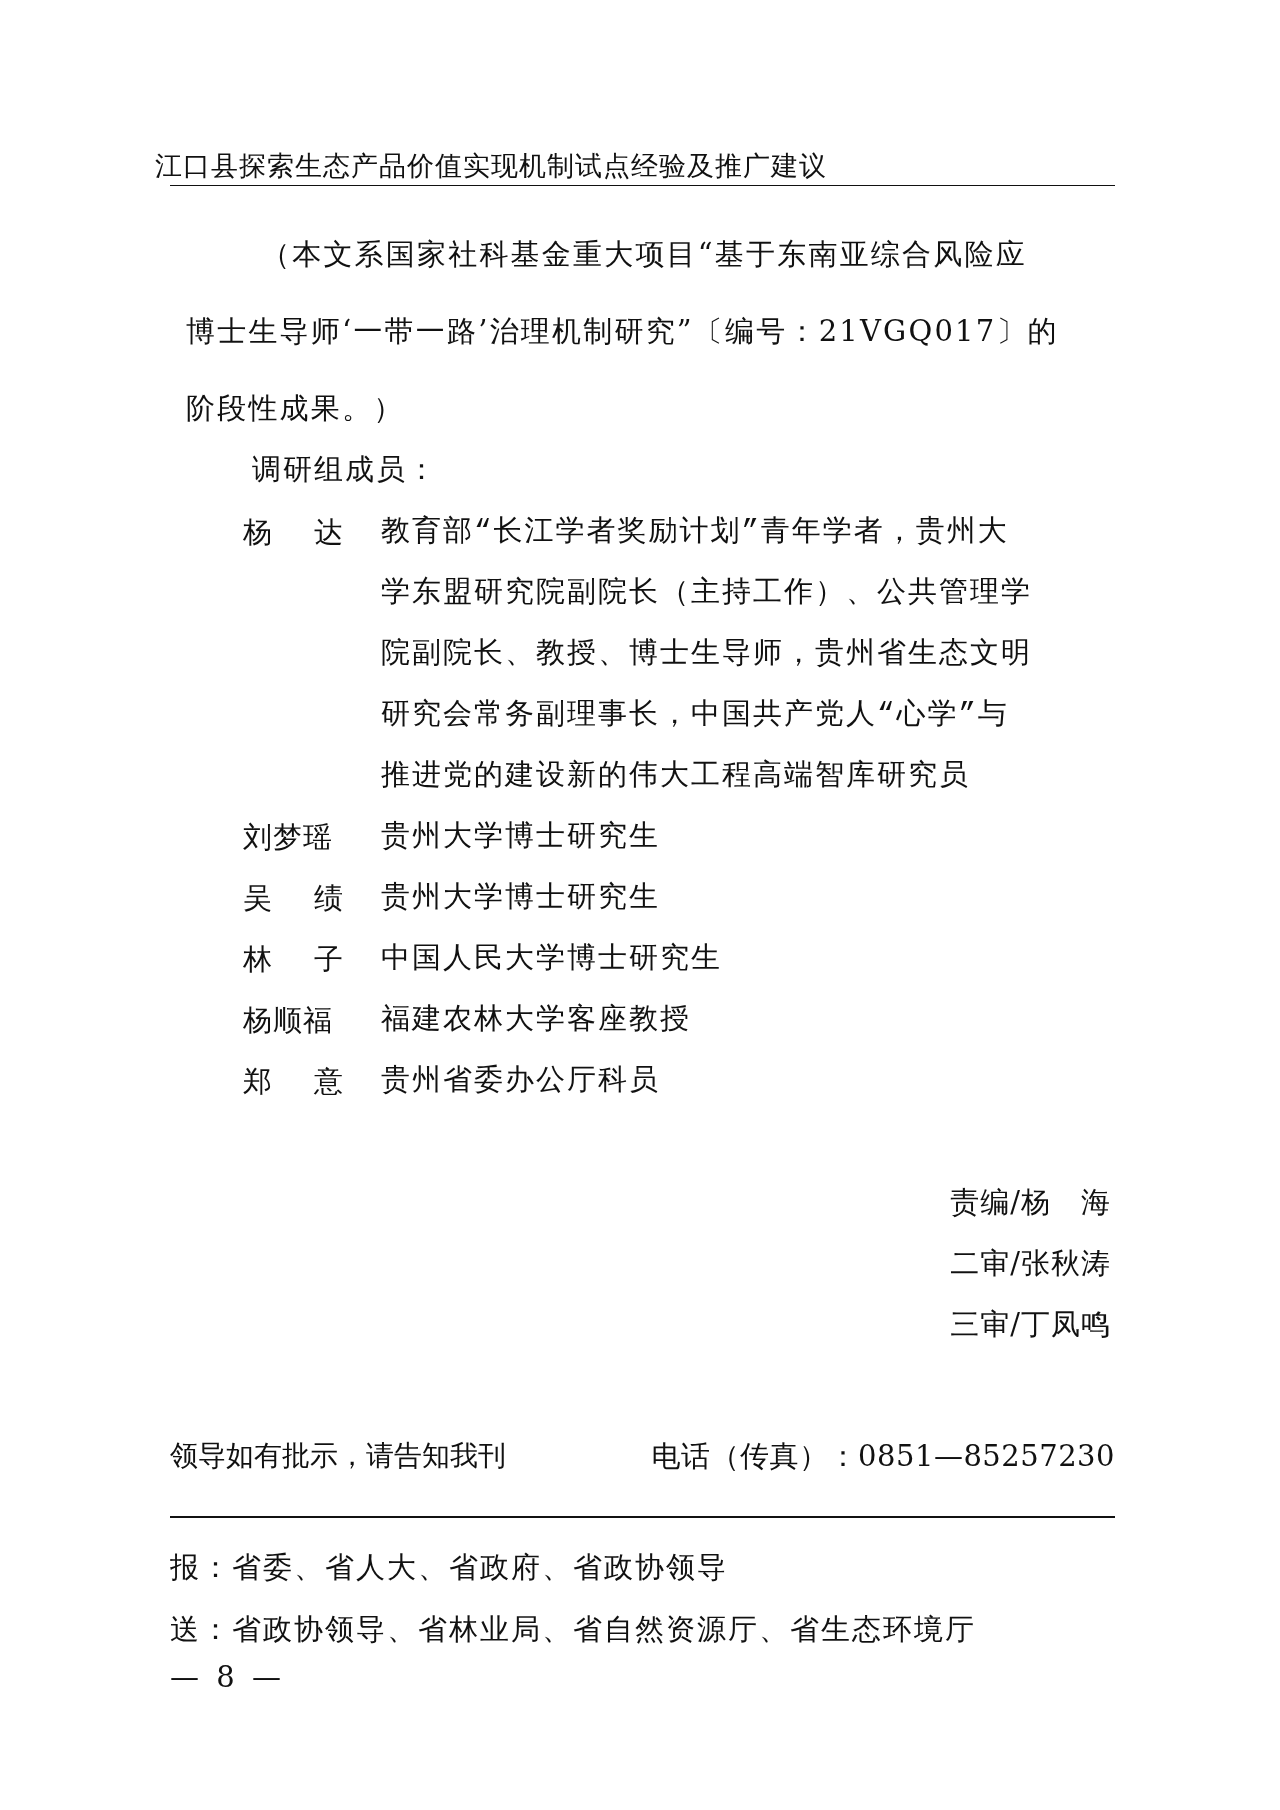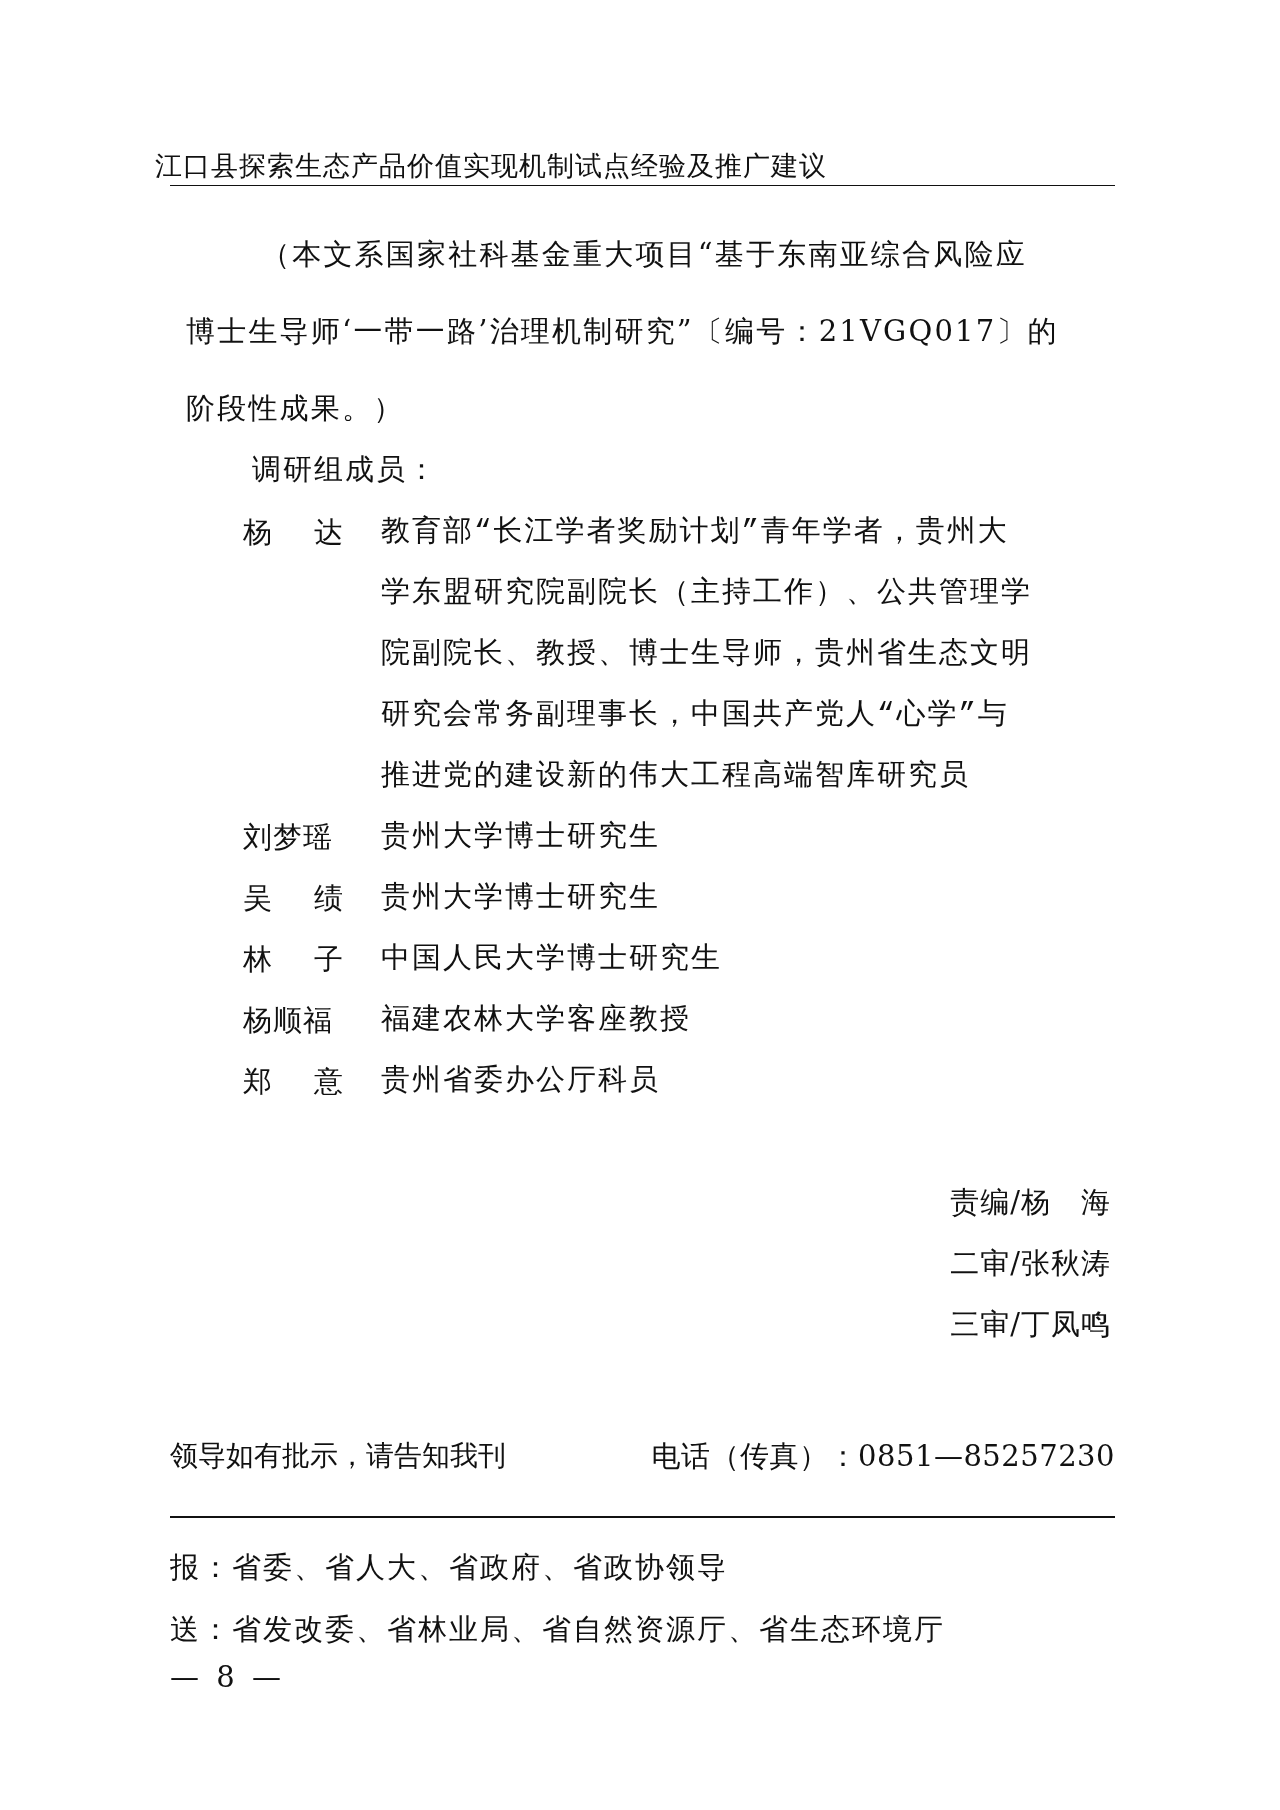--- a/index.html
+++ b/index.html
@@ -146,16 +146,16 @@
 
 <div class="abs contact">
   <span class="lead">领导如有批示，请告知我刊</span>
   <span class="phone">电话（传真）：0851—85257230</span>
 </div>
 
 <div class="abs bottom-rule"></div>
 
 <div class="abs dist">
   <p>报：省委、省人大、省政府、省政协领导</p>
-  <p>送：省发改委、省林业局、省自然资源厅、省生态环境厅</p>
+  <p>送：省政协领导、省林业局、省自然资源厅、省生态环境厅</p>
 </div>
 
 <div class="abs page-num">— 8 —</div>
 
 </body></html>

